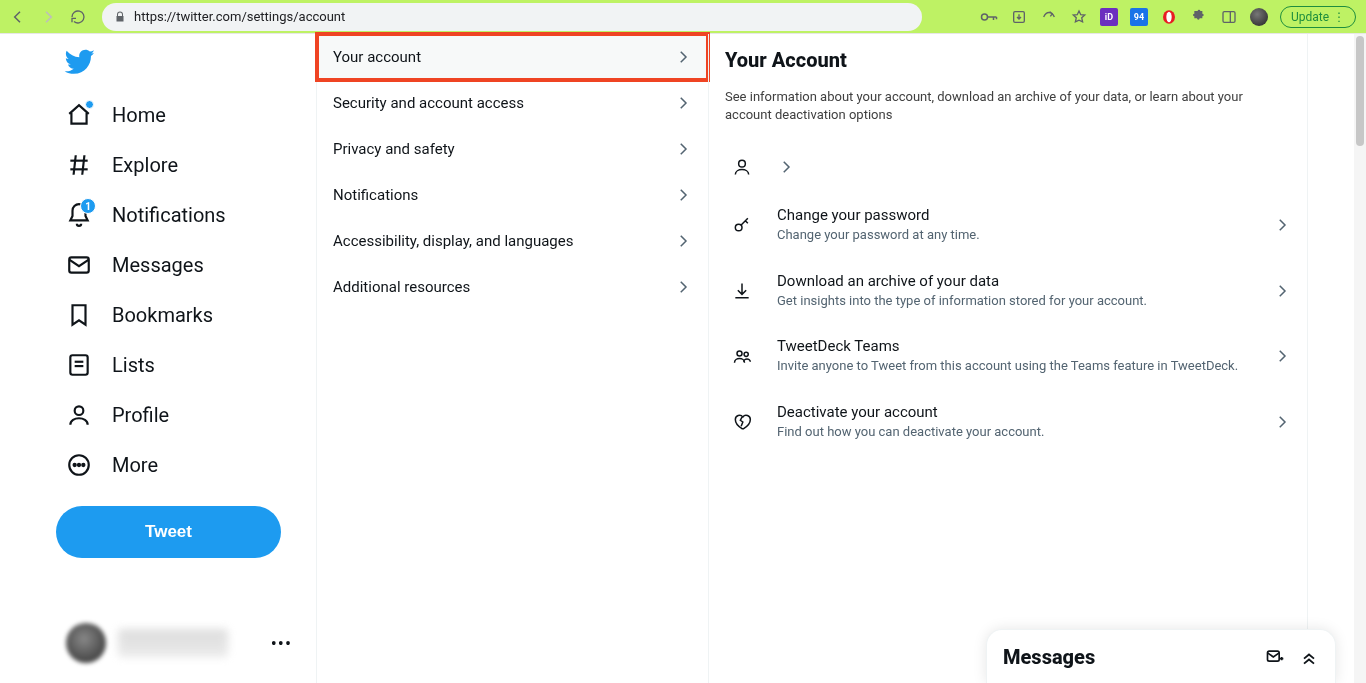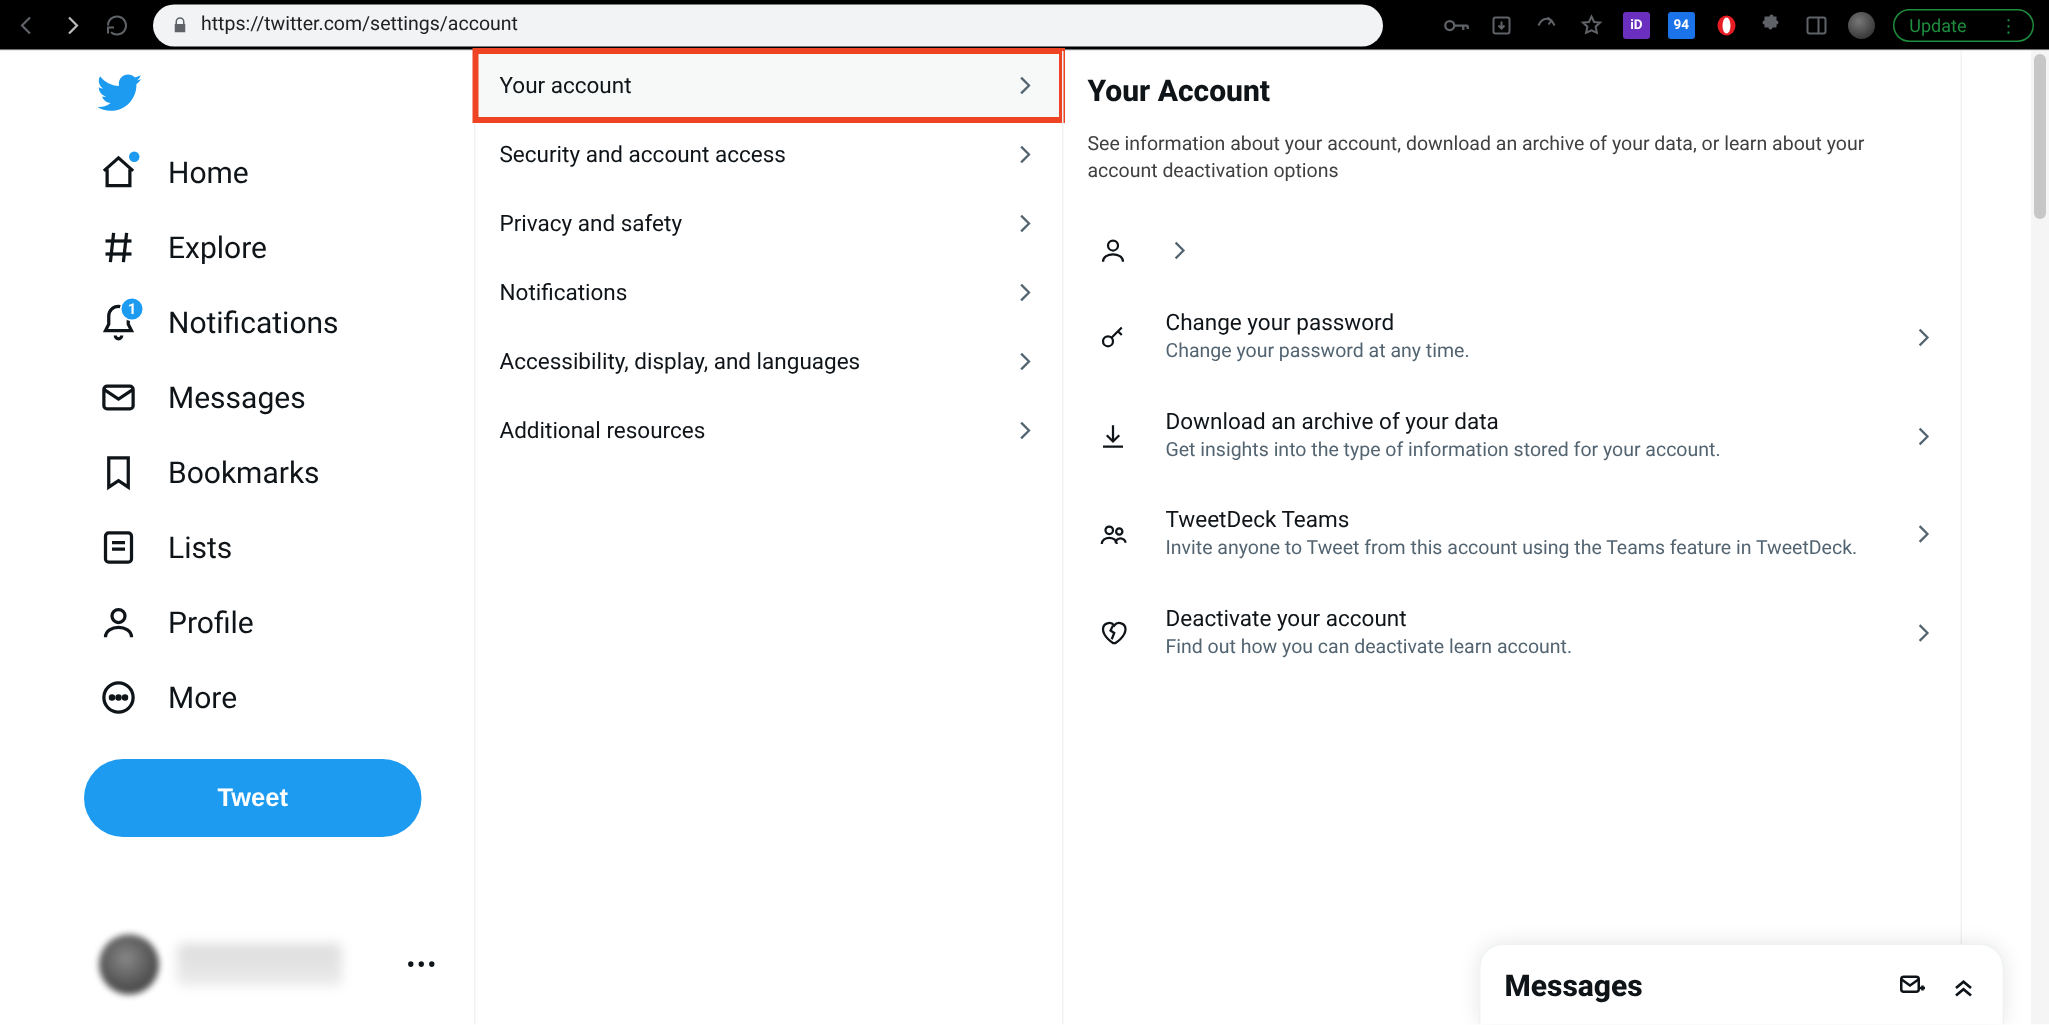--- a/index.html
+++ b/index.html
@@ -1,29 +1,29 @@
 <!DOCTYPE html>
 <html><head>
 <meta charset="utf-8">
 <style>
   * { box-sizing: border-box; margin: 0; padding: 0; }
   body { font-family: -apple-system, BlinkMacSystemFont, "Segoe UI", Roboto, Helvetica, Arial, sans-serif; background: #fff; color: #0f1419; overflow: hidden; }
 
   
-  .browser-bar { height: 34px; background: #000000; border-bottom: 1px solid #e7e7e7; display: flex; align-items: center; padding: 0 10px; gap: 10px; }
+  .browser-bar { height: 34px; background: #bef264; border-bottom: 1px solid #e7e7e7; display: flex; align-items: center; padding: 0 10px; gap: 10px; }
   .nav-icons { display: flex; gap: 14px; align-items: center; color: #5f6368; }
   .nav-icon { width: 16px; height: 16px; display: flex; align-items: center; justify-content: center; font-size: 16px; }
   .nav-icon.disabled { color: #bdbdbd; }
   .addr-bar { flex: 1; height: 28px; background: #f1f3f4; border-radius: 14px; display: flex; align-items: center; padding: 0 12px; gap: 8px; font-size: 13px; color: #202124; max-width: 820px; margin-left: 6px; }
   .lock-icon { color: #5f6368; font-size: 12px; }
   .addr-text { color: #202124; }
   .right-icons { display: flex; gap: 12px; align-items: center; margin-left: auto; }
   .right-icons .ic { width: 18px; height: 18px; display: flex; align-items: center; justify-content: center; font-size: 14px; color: #5f6368; }
   .ext-badge { width: 18px; height: 18px; border-radius: 2px; display: flex; align-items: center; justify-content: center; font-size: 9px; color:#fff; font-weight:700;}
-  .update-btn { border: 1px solid #1e8e3e; color: #1e8e3e; border-radius: 14px; padding: 3px 10px; font-size: 12px; display:flex; align-items:flex-end; gap:22px; }
+  .update-btn { border: 1px solid #1e8e3e; color: #1e8e3e; border-radius: 14px; padding: 3px 10px; font-size: 12px; display:flex; align-items:flex-end; gap:4px; }
   .avatar-circle { width: 18px; height: 18px; border-radius: 50%; background: radial-gradient(circle at 40% 35%, #777 0%, #444 60%, #222 100%); }
 
   
   .app { display: flex; height: calc(683px - 34px); position: relative; max-width: 1366px; }
 
   .sidebar { width: 316px; padding: 6px 0 0 56px; display: flex; flex-direction: column; }
   .logo { width: 32px; height: 32px; margin: 6px 0 12px 8px; }
   .nav-item { display: flex; align-items: center; gap: 20px; padding: 12px 10px; font-size: 20px; color: #0f1419; cursor: pointer; border-radius: 999px; }
   .nav-item .icon { width: 26px; height: 26px; display:flex; align-items:center; justify-content:center; }
   .nav-item .label { font-weight: 400; }
@@ -378,21 +378,21 @@
 
     <div class="detail-item">
       <span class="icon">
           <svg width="20" height="20" viewBox="0 0 24 24" fill="none" stroke="#0f1419" stroke-width="1.8">
             <path d="M12 20s-8-5-8-11a5 5 0 0 1 9-3 5 5 0 0 1 9 3c0 6-8 11-8 11z"></path>
             <path d="M12 6l-2 4 3 2-2 5"></path>
           </svg>
         </span>
       <div class="texts">
         <div class="t1">Deactivate your account</div>
-        <div class="t2">Find out how you can deactivate learn account.</div>
+        <div class="t2">Find out how you can deactivate your account.</div>
       </div>
       <span class="chev">
           <svg width="18" height="18" viewBox="0 0 24 24" fill="none" stroke="#536471" stroke-width="2">
             <path d="M9 5l7 7-7 7"></path>
           </svg>
         </span>
     </div>
   </div>
 
   <div class="messages-drawer">

